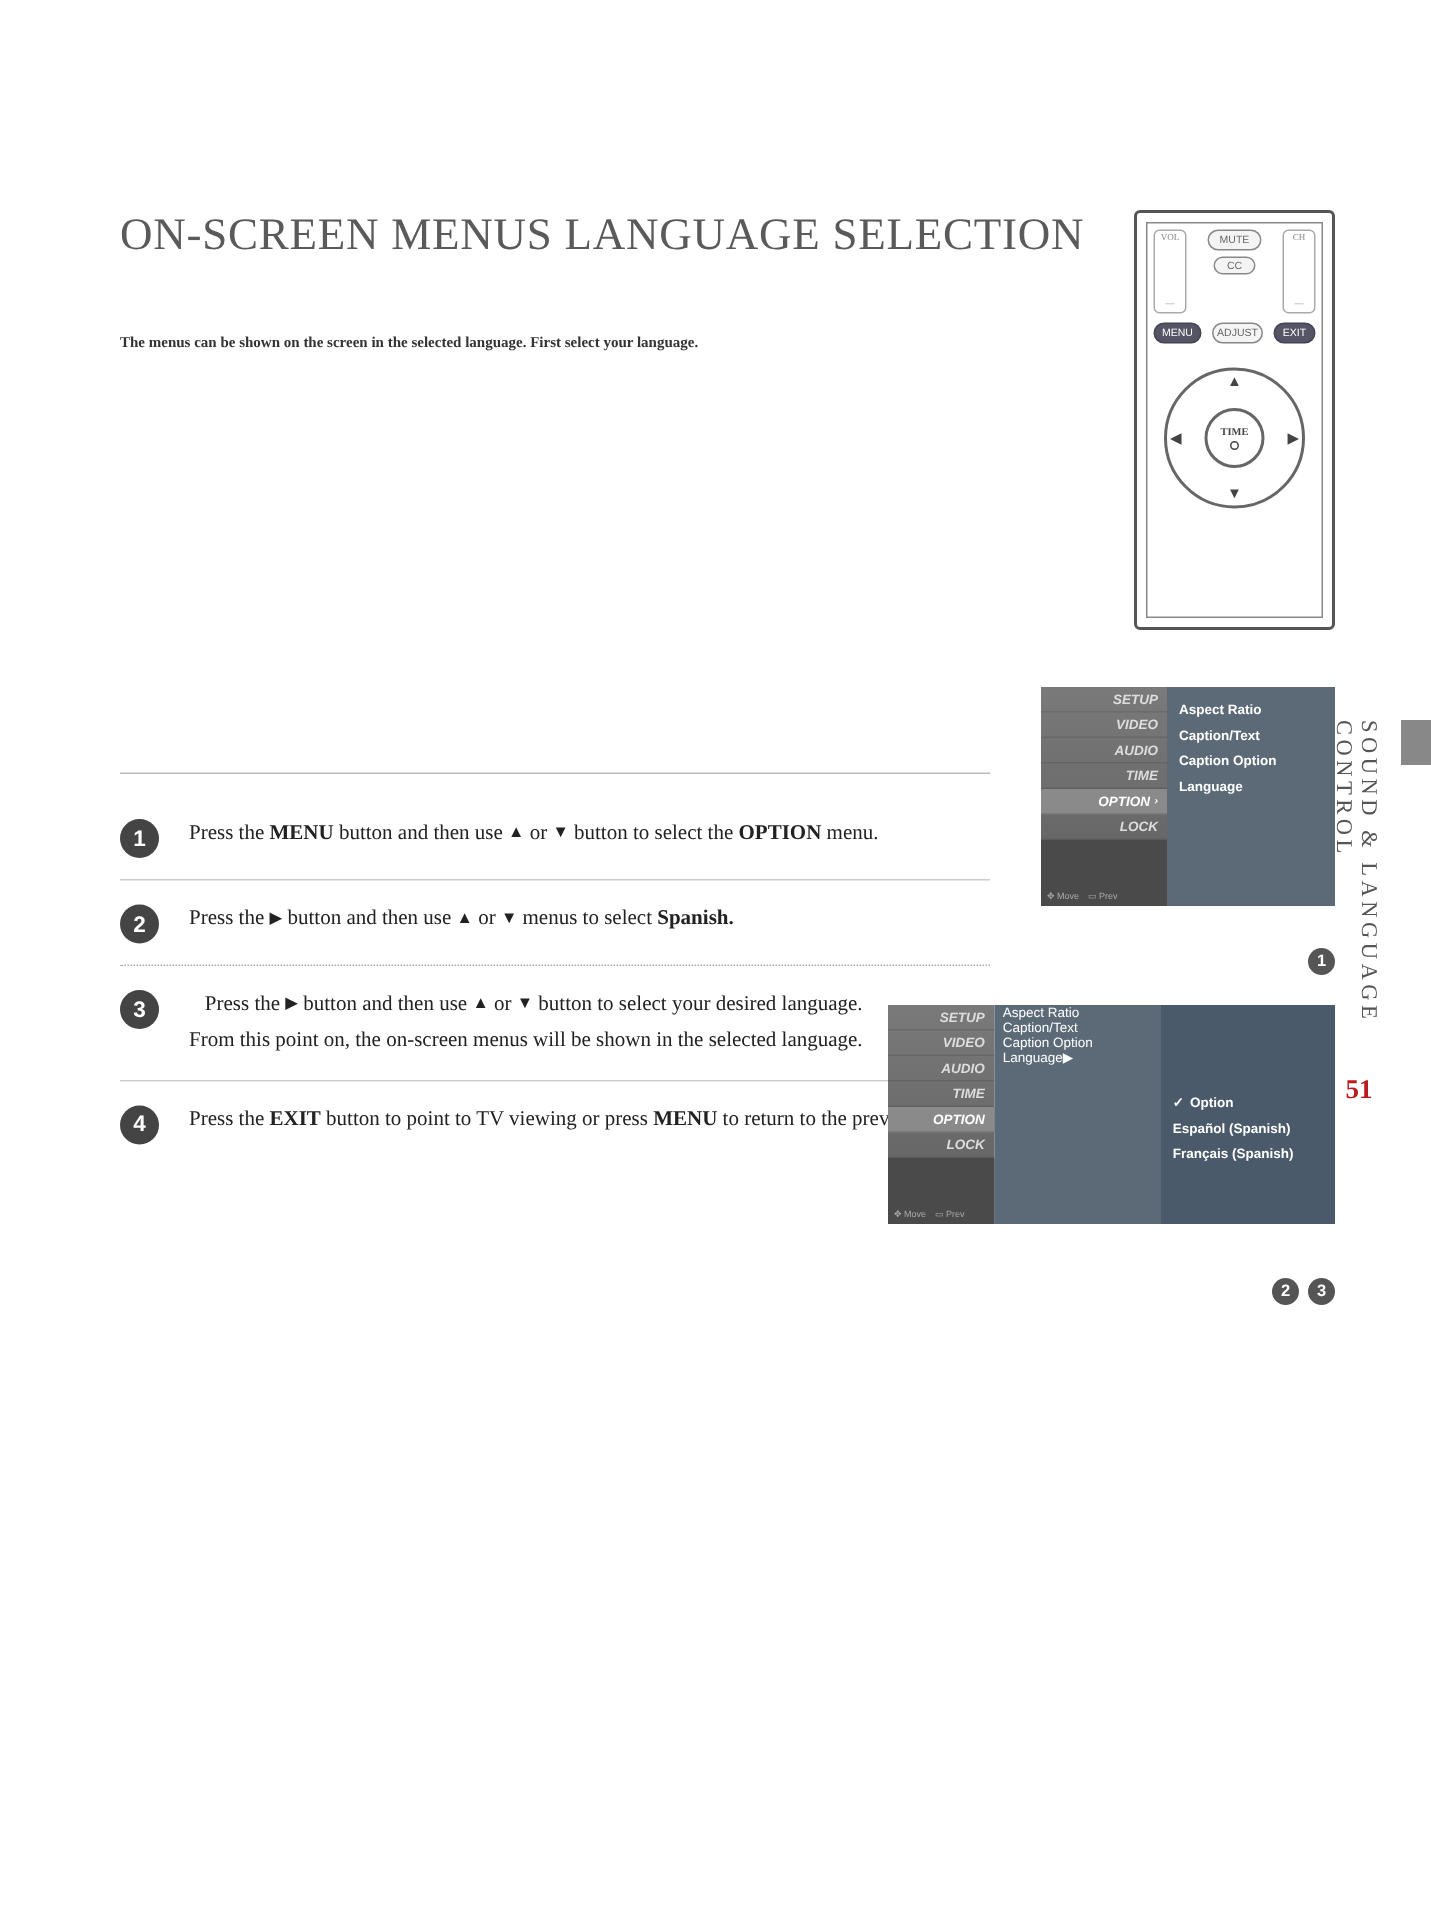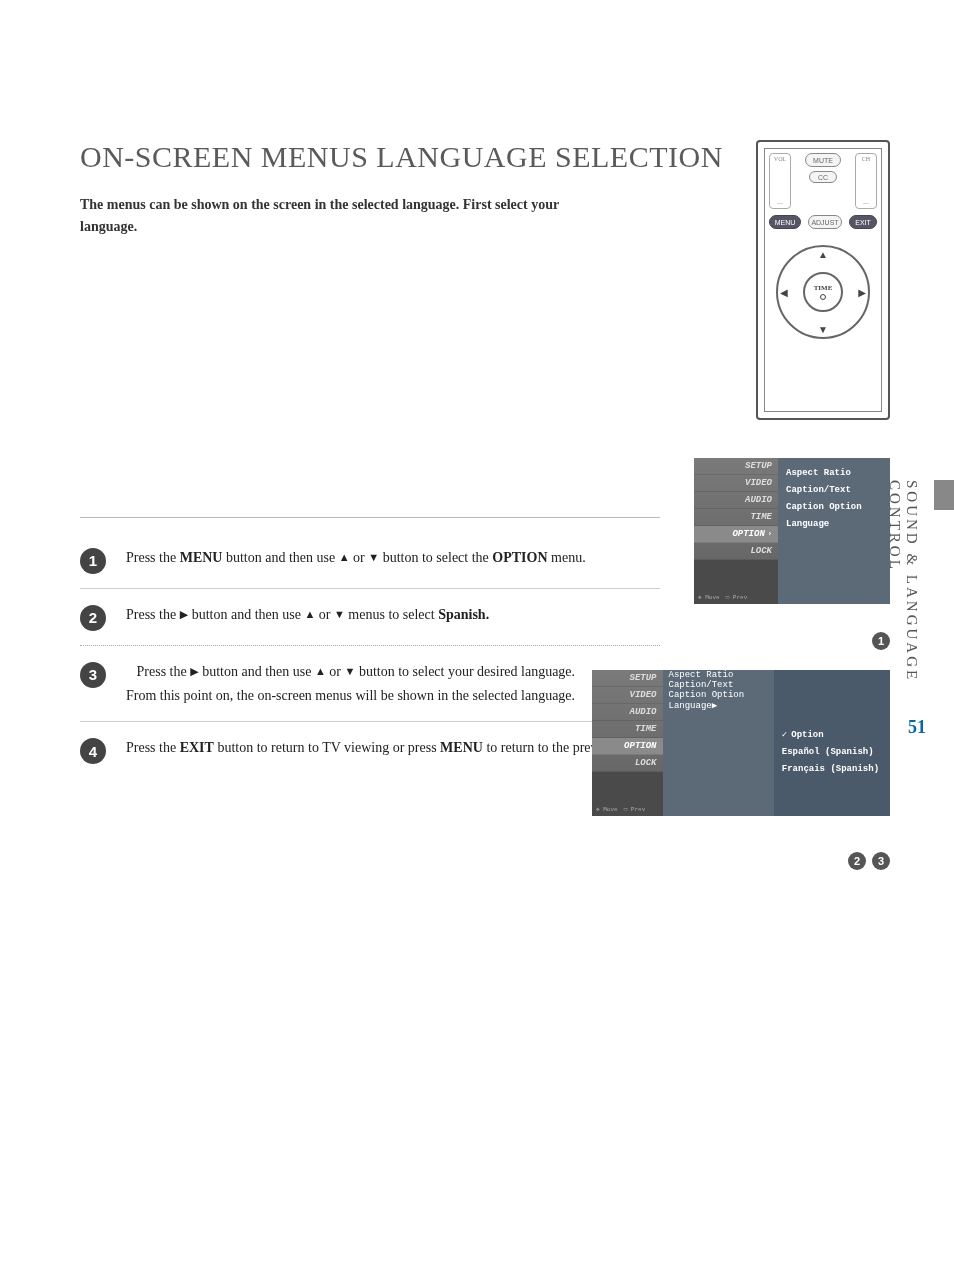--- a/index.html
+++ b/index.html
@@ -13,24 +13,24 @@
   }
   .page {
     padding: 140px 64px 0 80px;
     position: relative;
   }
   .title {
     font-size: 30px;
     letter-spacing: 0.5px;
     color: #5a5a5a;
     font-weight: 400;
-    margin-bottom: 20px;
+    margin-bottom: 47px;
   }
   .intro {
-    font-size: 14px;
+    font-size: 10px;
     line-height: 1.6;
     font-weight: bold;
     color: #333;
     max-width: 510px;
   }
   .hr-line {
     border: none;
     border-top: 1px solid #bbb;
     margin: 278px 0 0 0;
     width: 580px;
@@ -119,21 +119,21 @@
   .dpad .up { top:4px; left:50%; transform:translateX(-50%);}
   .dpad .down { bottom:4px; left:50%; transform:translateX(-50%);}
   .dpad .left { left:4px; top:50%; transform:translateY(-50%);}
   .dpad .right { right:4px; top:50%; transform:translateY(-50%);}
 
   
   .osd {
     position: absolute;
     right: 64px;
     width: 218px;
-    font-family: Liberation Mono, monospace;
+    font-family: Liberation Sans, sans-serif;
     font-size: 9px;
     padding-left: 22px;
   }
   .osd1 { top: 458px; }
   .osd2 { top: 670px; width: 320px; right: 64px; }
   .osd-left {
     width: 84px;
     background: linear-gradient(#7a7a7a,#5f5f5f);
     color: #ddd;
     float:left;
@@ -192,22 +192,22 @@
     color: #555;
   }
   .side-tab {
     position:absolute;
     right:0; top:480px;
     width:20px; height:30px;
     background:#888;
   }
   .page-num {
     position:absolute;
-    bottom:40px; right:28px;
-    font-size:18px; font-weight:bold; color:#0369a1;
+    bottom:40px; right:39px;
+    font-size:18px; font-weight:bold; color:#b91c1c;
   }
 </style>
 </head>
 <body>
 
 <div class="page">
   <h1 class="title">ON-SCREEN MENUS LANGUAGE SELECTION</h1>
   <p class="intro">The menus can be shown on the screen in the selected language. First select your language.</p>
 
   <div class="remote-box">
@@ -267,21 +267,21 @@
       <div class="step-num">3</div>
       <div class="step-text">
         <span>Press the </span><span class="arrow">▶</span><span> button and then use </span><span class="arrow">▲</span><span> or </span><span class="arrow">▼</span><span> button to select your desired language.</span>
         <br><span>From this point on, the on-screen menus will be shown in the selected language.</span>
       </div>
     </div>
 
     <div class="step no-border">
       <div class="step-num">4</div>
       <div class="step-text">
-        <span>Press the </span><span class="btn">EXIT</span><span> button to return to TV viewing or press </span><span class="btn">MENU</span><span> to return to the previous menu.</span>
+        <span>Press the </span><span class="btn">EXIT</span><span> button to point to TV viewing or press </span><span class="btn">MENU</span><span> to return to the previous menu.</span>
       </div>
     </div>
 
   </div>
 
   <div class="osd osd1">
     <div class="osd-left">
       <div class="tab">SETUP</div>
       <div class="tab">VIDEO</div>
       <div class="tab">AUDIO</div>

